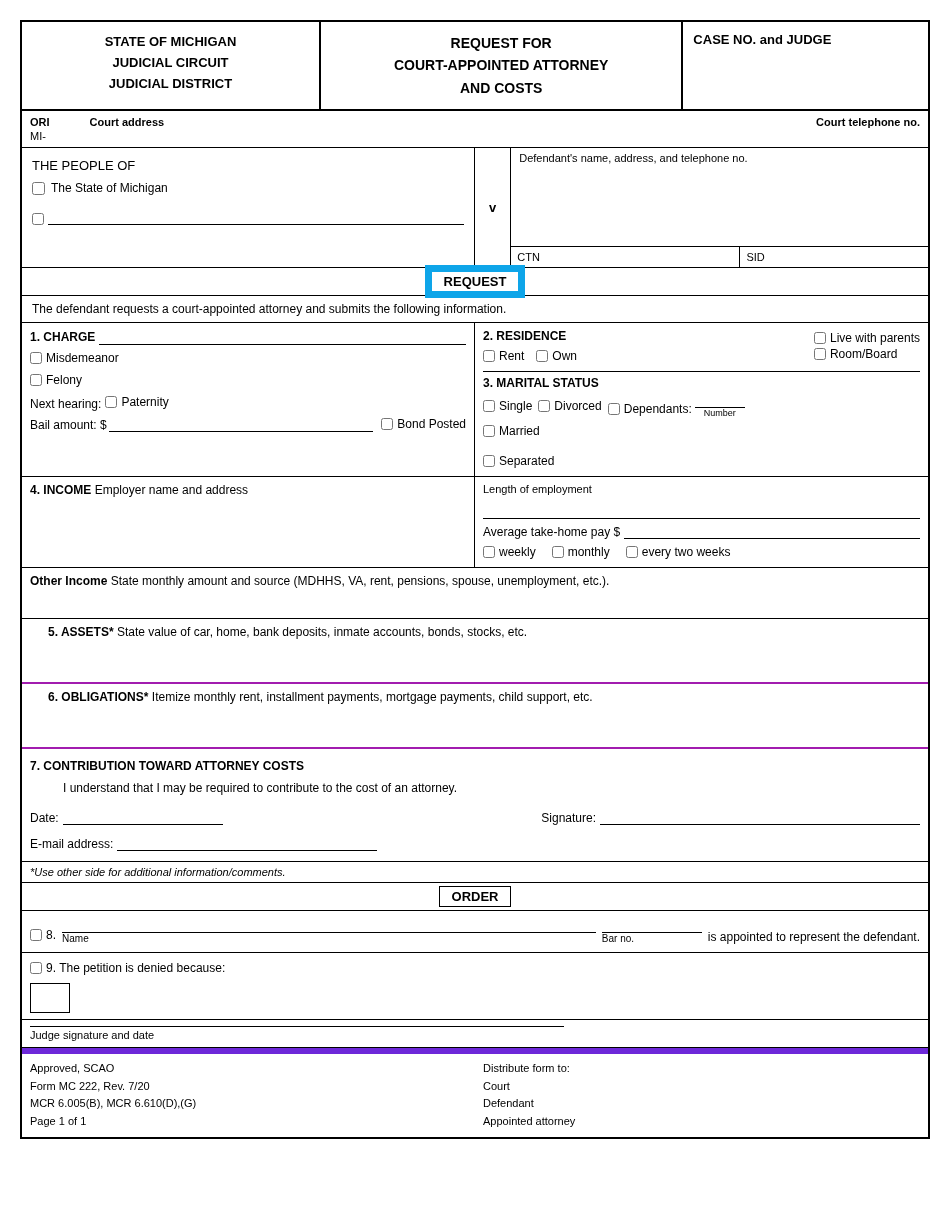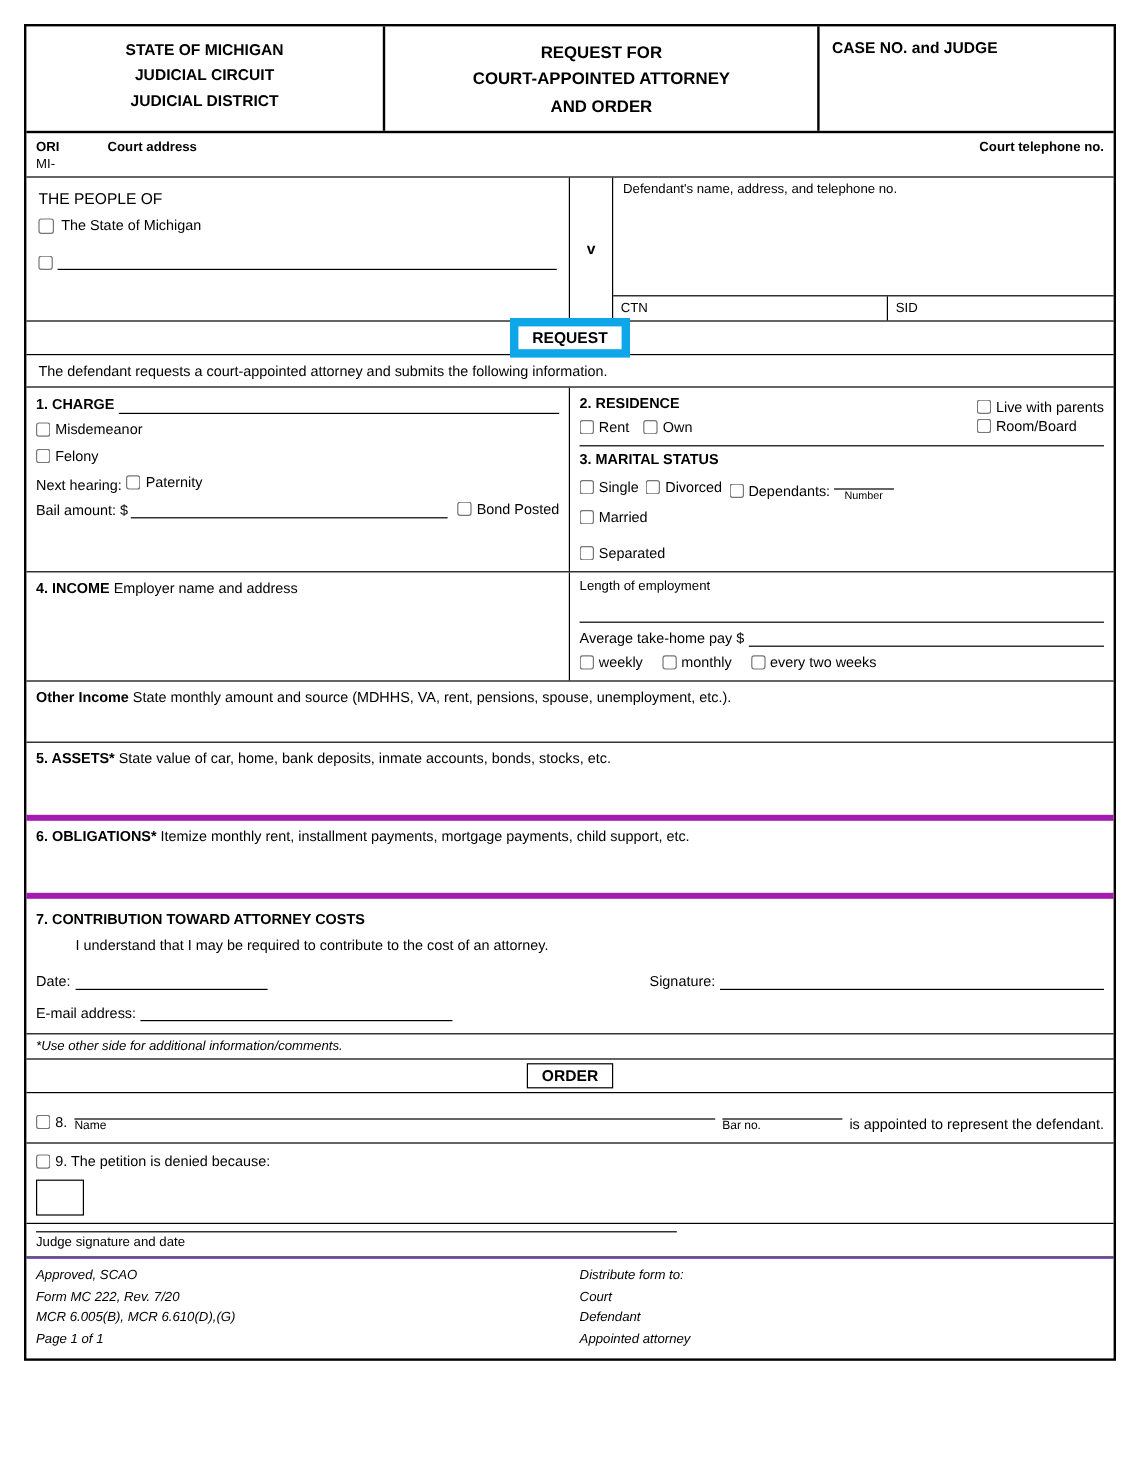--- a/index.html
+++ b/index.html
@@ -122,22 +122,22 @@
       font-size: 12px;
     }
     
     .full-row {
       border-bottom: 1px solid #000;
       padding: 6px 8px;
       font-size: 12px;
       min-height: 50px;
     }
     .full-row-tall {
-      border-bottom: 5px solid #a21caf;
-      padding: 6px 8px;
+      border-bottom: 2px solid #a21caf;
+      padding: 6px 26px;
       font-size: 12px;
       min-height: 65px;
     }
     
     .section-header {
       font-weight: bold;
       font-size: 12px;
     }
     
     .contribution-section {
@@ -201,22 +201,21 @@
       border-bottom: 1px solid #000;
     }
     .judge-sig-line {
       border-bottom: 1px solid #000;
       width: 60%;
       margin-bottom: 2px;
     }
     
     .bottom-footer {
       display: flex;
-      border-top: 1px solid #6d28d9;
-      font-style: italic;
+      border-top: 6px solid #6d28d9;
     }
     .bottom-footer-left {
       width: 50%;
       padding: 6px 8px;
       font-size: 11px;
       line-height: 1.6;
     }
     .bottom-footer-right {
       width: 50%;
       padding: 6px 8px;
@@ -249,21 +248,21 @@
 
   <div class="header-row">
     <div class="header-left">
       <div>STATE OF MICHIGAN</div>
       <div>JUDICIAL CIRCUIT</div>
       <div>JUDICIAL DISTRICT</div>
     </div>
     <div class="header-center">
       <div>REQUEST FOR</div>
       <div>COURT-APPOINTED ATTORNEY</div>
-      <div>AND ORDER</div>
+      <div>AND COSTS</div>
     </div>
     <div class="header-right">
       <div>CASE NO. and JUDGE</div>
     </div>
   </div>
 
   <div class="ori-row">
     <div class="ori-left">
       <div>
         <span class="bold">ORI</span><br>
@@ -345,21 +344,21 @@
         </div>
         <div class="checkbox-line" style="margin-left:8px;">
           <input type="checkbox" style="">
           <span>Bond Posted</span>
         </div>
       </div>
     </div>
 
     <div class="charge-right">
 
-      <div style="display:flex;justify-content:space-between;align-items:center;border-bottom:1px solid #000;padding-bottom:6px;gap:42px;">
+      <div style="display:flex;justify-content:space-between;align-items:flex-start;border-bottom:1px solid #000;padding-bottom:6px;gap:42px;">
         <div>
           <div class="bold">2. RESIDENCE</div>
           <div style="display:flex;gap:12px;margin-top:4px;">
             <div class="checkbox-line">
               <input type="checkbox" style="">
               <span>Rent</span>
             </div>
             <div class="checkbox-line">
               <input type="checkbox" style="">
               <span>Own</span>

